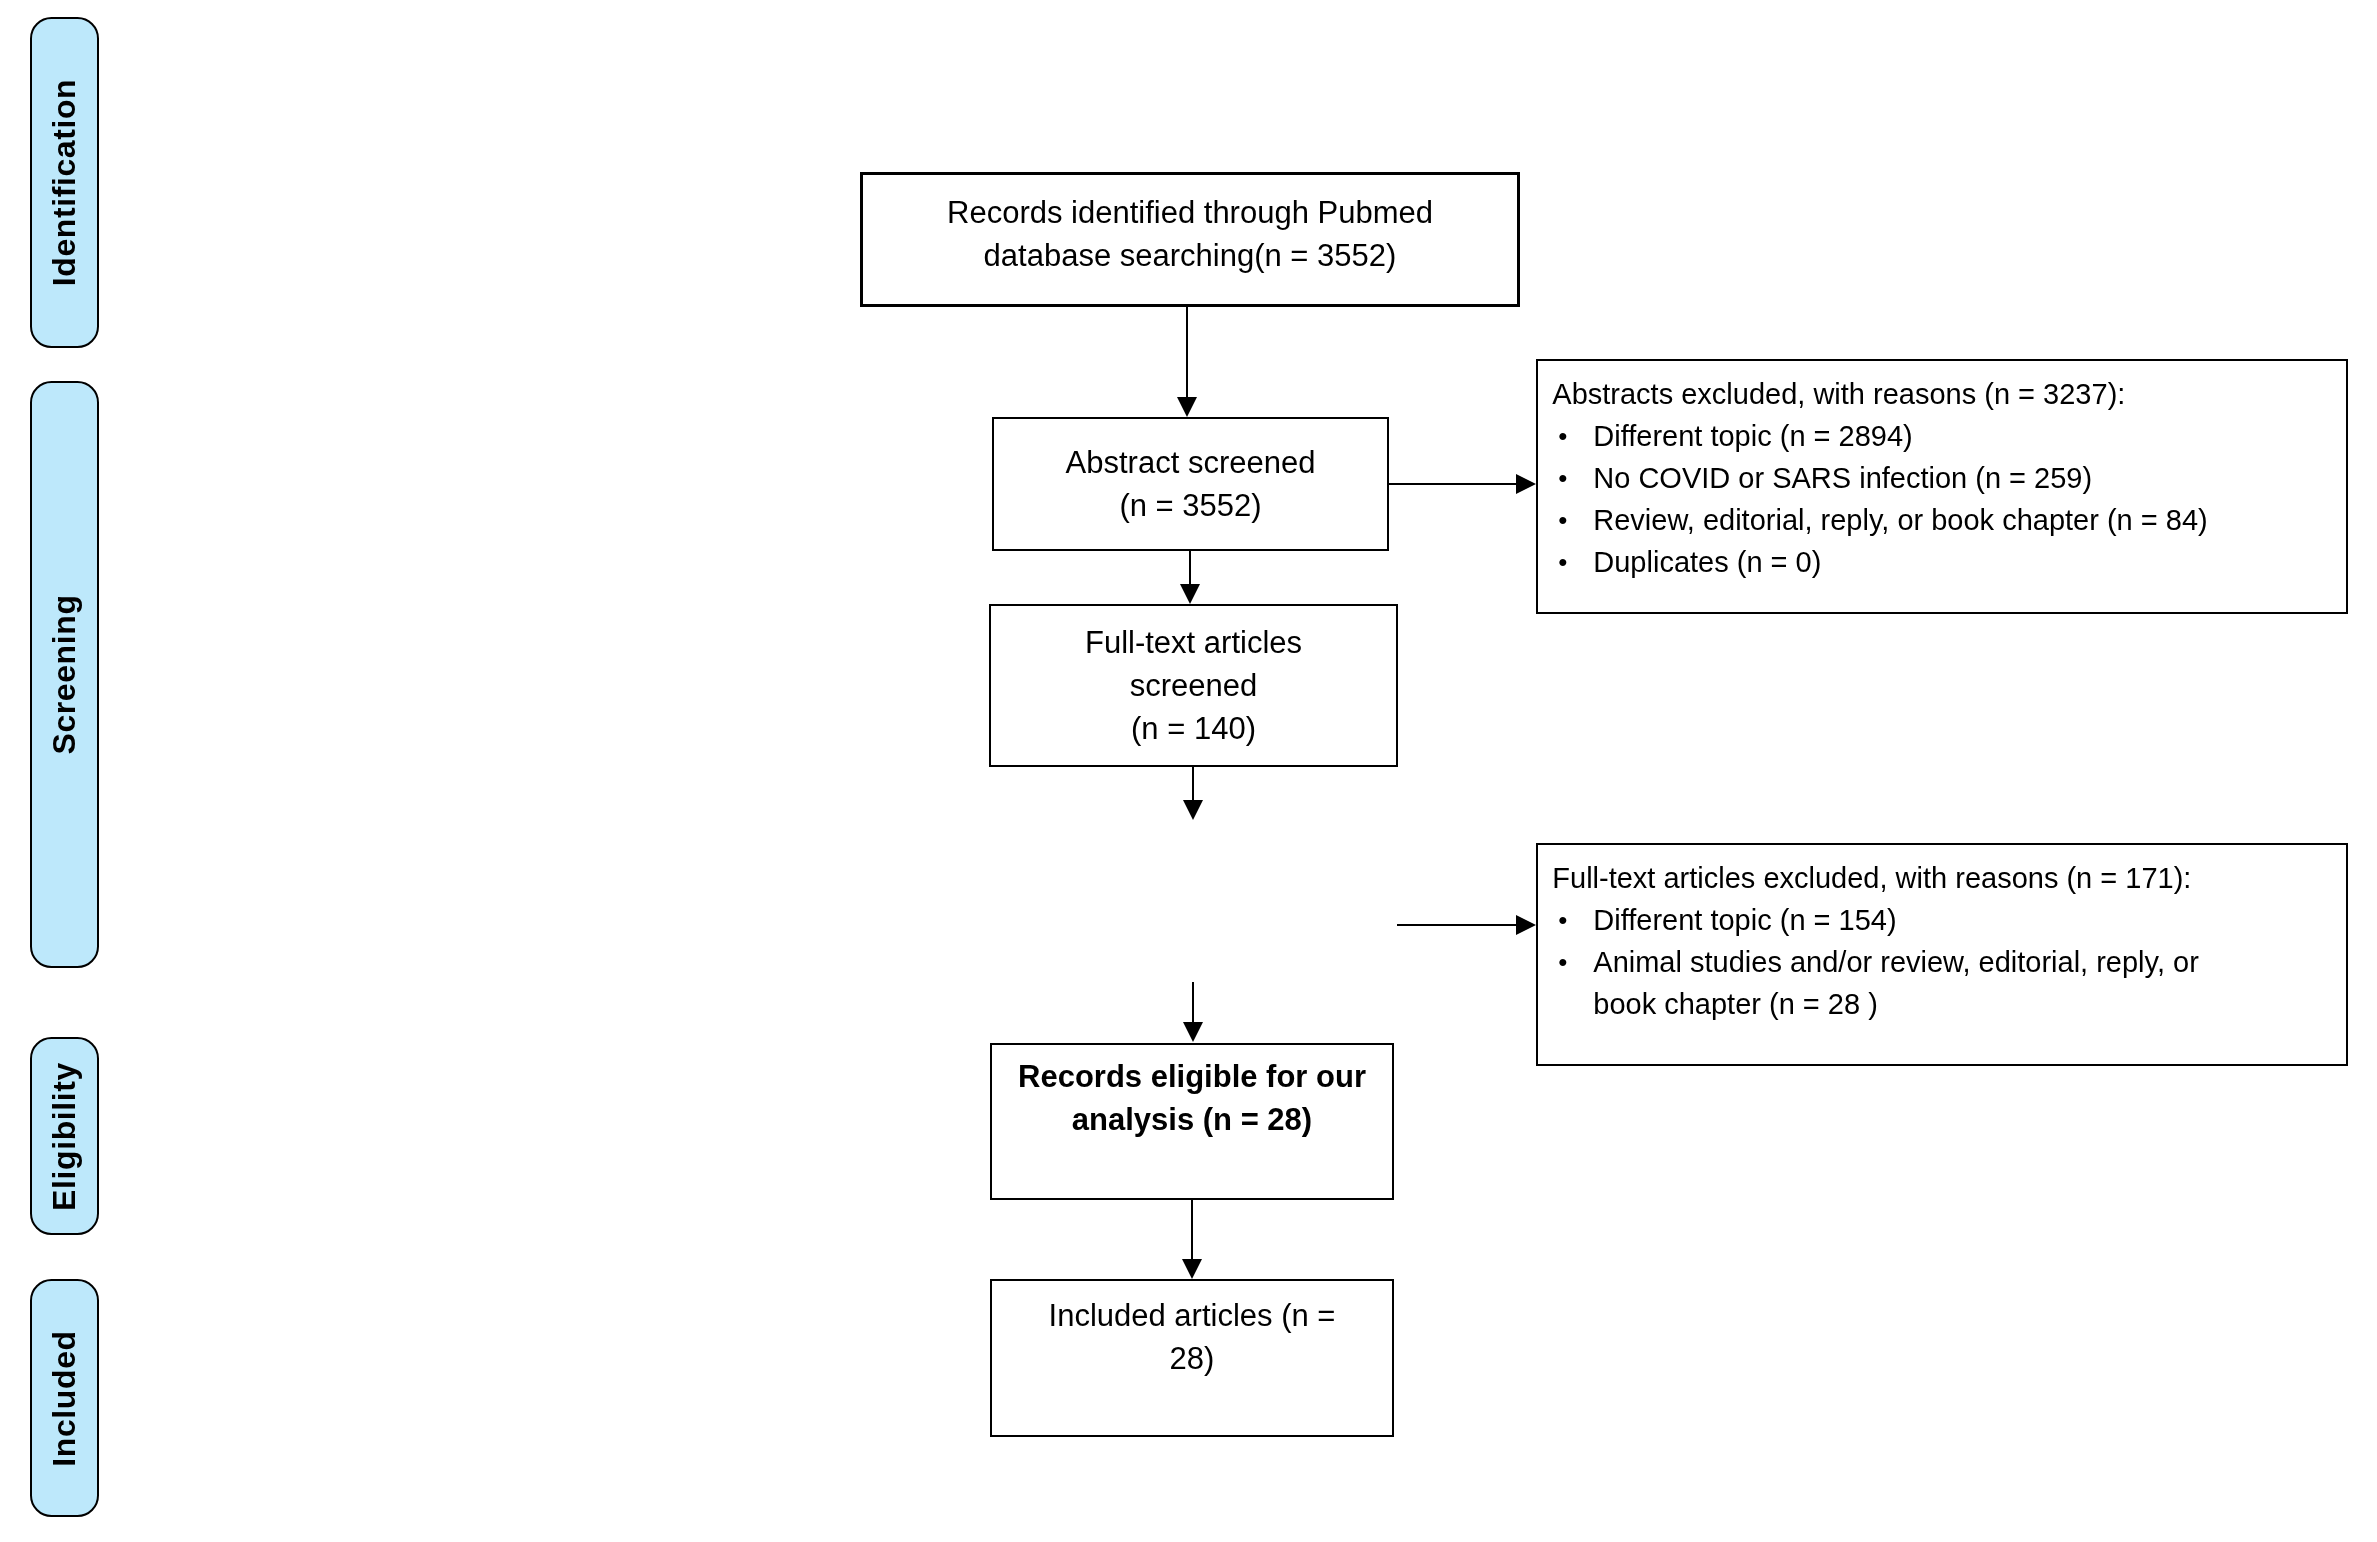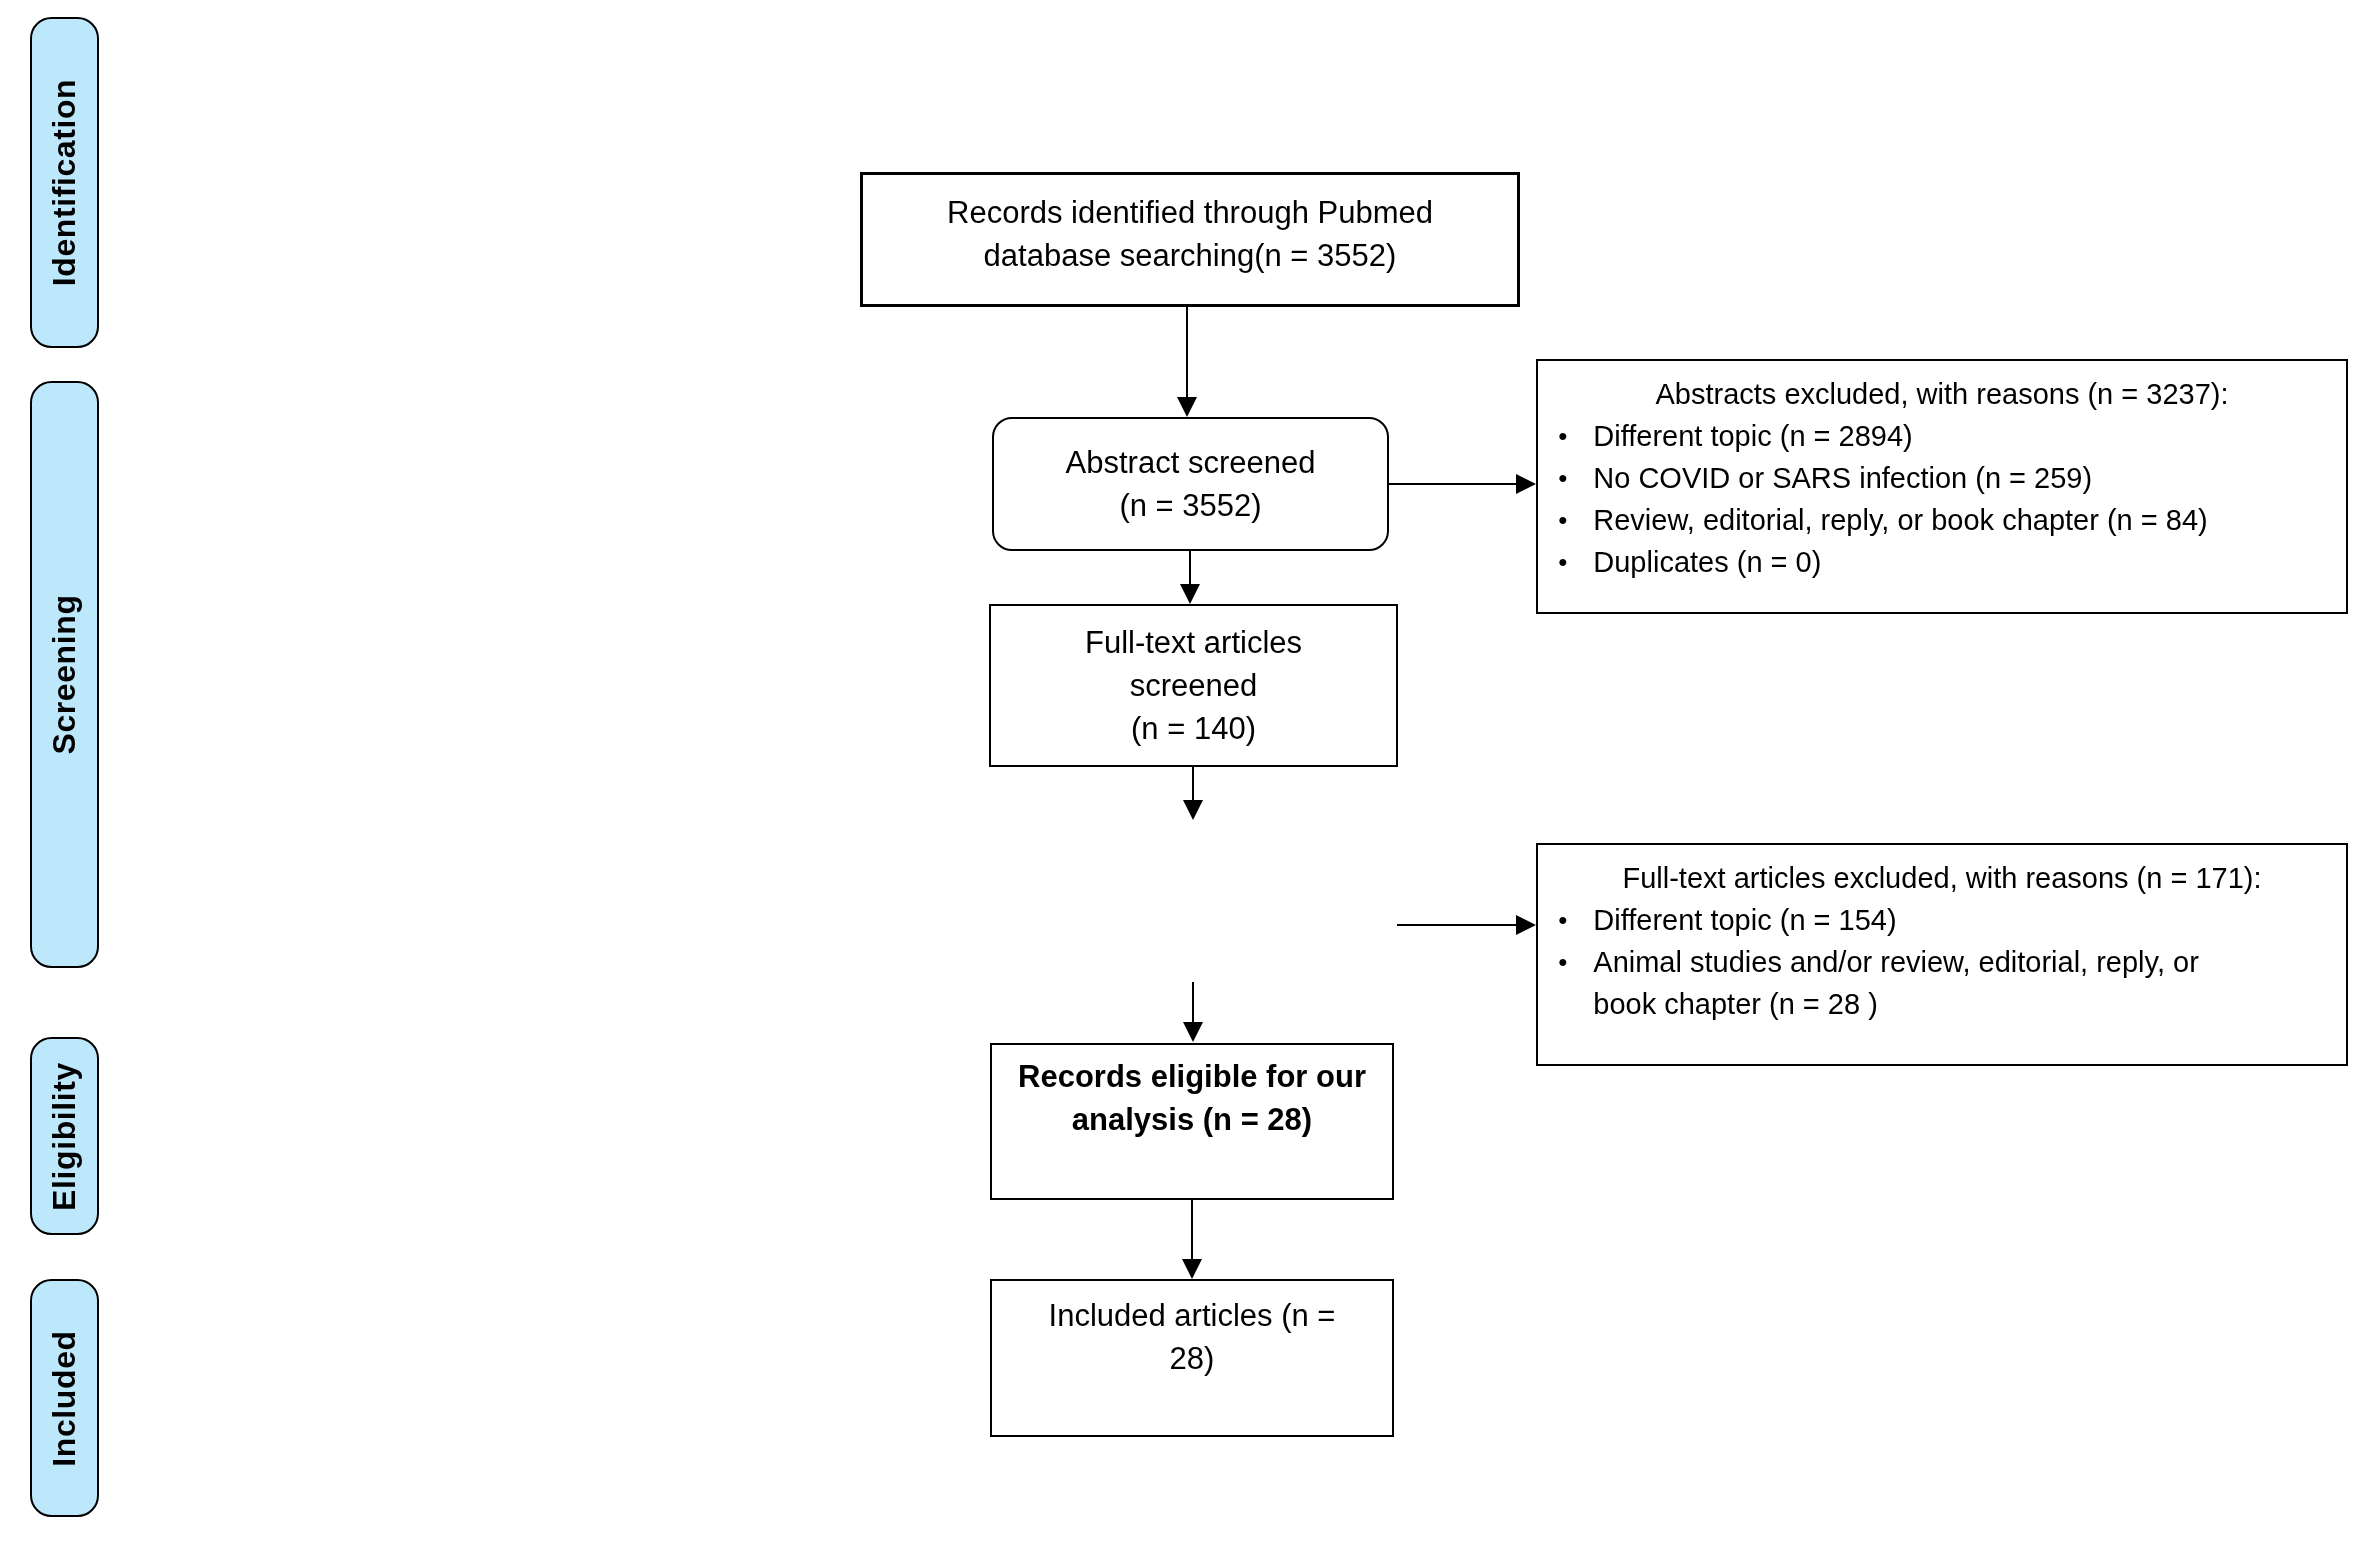--- a/index.html
+++ b/index.html
@@ -50,42 +50,41 @@
     box-sizing: border-box;
     display: flex;
     align-items: center;
     justify-content: center;
     text-align: center;
     font-size: 31px;
     line-height: 43px;
     white-space: pre-line;
   }
   #box-records-identified { left: 860px; top: 172px;  width: 660px; height: 135px; border-width: 3px; padding-bottom: 12px; }
-  #box-abstract-screened  { left: 992px; top: 417px;  width: 397px;  height: 134px; border-radius: 20px; }
+  #box-abstract-screened  { left: 992px; top: 417px;  width: 397px;  height: 134px; }
   #box-fulltext-screened  { left: 989px; top: 604px; width: 409px;  height: 163px; }
   #box-records-assessed   { left: 990px; top: 820px; width: 407px;  height: 161px; }
   #box-records-eligible   { left: 990px; top: 1043px; width: 404px;  height: 157px; padding-bottom: 48px; font-weight: bold; }
   #box-included-articles  { left: 990px; top: 1279px; width: 404px;  height: 158px; padding-bottom: 42px; }
 
   
   .excluded-box {
     position: absolute;
     left: 1536px;
     width: 812px;
     background: #ffffff;
     border: 2.4px solid #000000;
     box-sizing: border-box;
     font-size: 29px;
     line-height: 42px;
     padding: 12px 14.3px 0 14.3px;
   }
   #excluded-abstracts { top: 359px;  height: 255px; }
   #excluded-fulltext  { top: 812px; height: 223px; margin-top: 31px; }
   .excluded-heading {
-    text-align: center;
     white-space: pre-line;
   }
   .excluded-list {
     list-style: none;
     margin: 0;
     padding: 0;
   }
   .excluded-list li {
     display: flex;
     align-items: flex-start;

